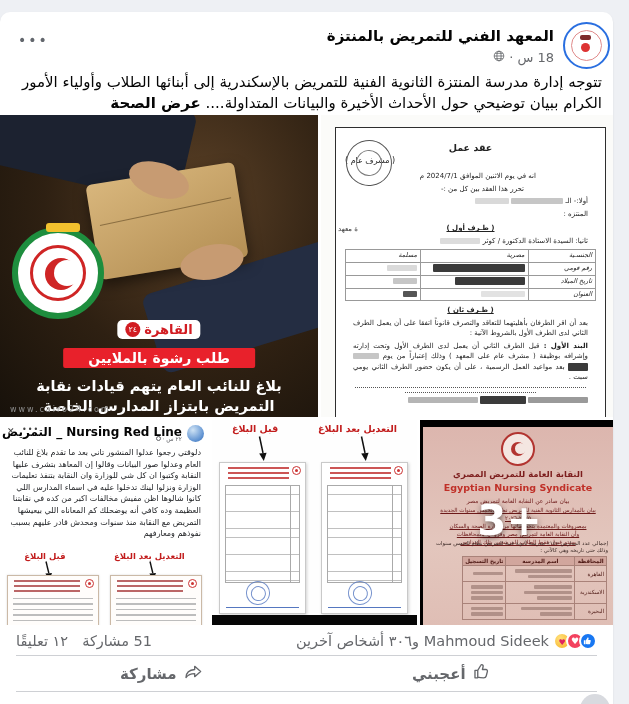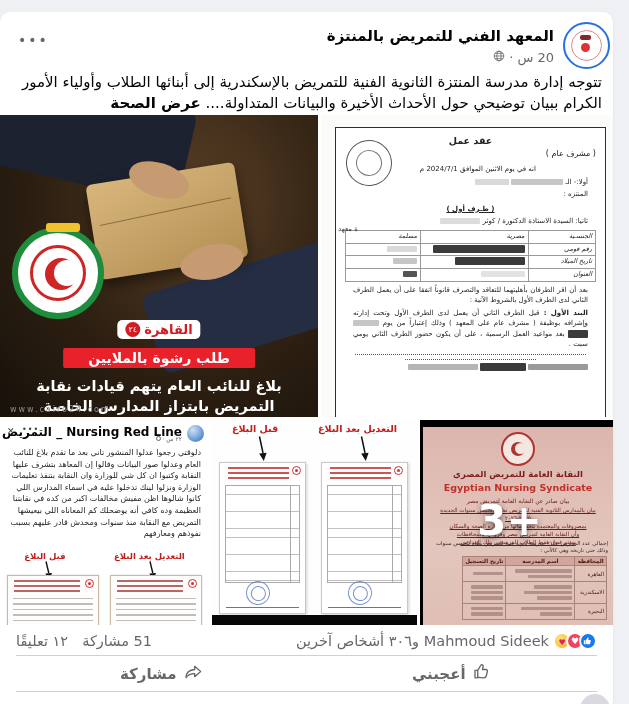--- a/index.html
+++ b/index.html
@@ -56,23 +56,23 @@
   .badge-circle{width:15px;height:15px;border-radius:50%;background:#d11c22;color:#fff;font-size:8px;
                 display:flex;align-items:center;justify-content:center;}
   .red-banner{position:absolute;top:233px;left:50%;transform:translateX(-50%);background:#e8212b;
               color:#fff;font-weight:bold;font-size:14px;padding:2px 25px;white-space:nowrap;border-radius:2px;}
   .headline{position:absolute;top:261px;left:6px;right:6px;text-align:center;color:#fff;
             font-weight:bold;font-size:14.5px;line-height:20px;}
   .cairo-url{position:absolute;bottom:3px;left:10px;color:#8f8f8f;font-size:8px;letter-spacing:2px;direction:ltr;}
 
   
   .doc{position:absolute;left:14px;right:7px;top:12px;bottom:-16px;border:1.5px solid #2e2e2e;
-       background:#fff;padding:6px 9px;font-size:7px;color:#222;text-align:right;line-height:1.5;overflow:hidden;}
+       background:#fff;padding:13px 9px;font-size:7px;color:#222;text-align:right;line-height:1.5;overflow:hidden;}
   .c-title{text-align:center;font-weight:bold;font-size:9.5px;}
-  .c-sub{text-align:right;font-size:8px;margin-bottom:4px;}
+  .c-sub{text-align:left;font-size:8px;margin-bottom:4px;}
   .c-line{margin:2px 8px;}
   .c-center{text-align:center;font-weight:bold;text-decoration:underline;margin:4px 0 2px;}
   .stamp{position:absolute;left:10px;top:12px;width:46px;height:46px;border:1px solid #555;border-radius:50%;
          display:flex;align-items:center;justify-content:center;transform:rotate(-8deg);}
   .stamp-inner{width:26px;height:26px;border:1px solid #777;border-radius:50%;}
   .side-note{position:absolute;left:2px;top:96px;font-size:7px;color:#333;}
   .bar{display:inline-block;background:#c6c6c6;height:6px;border-radius:1px;vertical-align:middle;}
   .bar-dark{background:#3b3b3b;height:8px;}
   .c-table{width:100%;border-collapse:collapse;font-size:6.5px;margin:3px 0;}
   .c-table td{border:0.5px solid #999;padding:1px 3px;height:9px;font-style:italic;}
@@ -163,21 +163,21 @@
 <body>
 
 <div class="canvas">
   <div class="card">
 
     <div class="avatar">
       <div class="avatar-emblem"></div>
     </div>
     <div class="page-name">المعهد الفني للتمريض بالمنتزة</div>
     <div class="meta">
-      <span>20 س ·</span>
+      <span>18 س ·</span>
       <span>
         <svg viewBox="0 0 16 16" width="12" height="12">
             <g fill="none" stroke="#65676b" stroke-width="1.1">
               <circle cx="8" cy="8" r="6.4"></circle>
               <ellipse cx="8" cy="8" rx="2.8" ry="6.4"></ellipse>
               <path d="M1.6 8h12.8M2.9 4.4h10.2M2.9 11.6h10.2"></path>
             </g>
           </svg>
       </span>
     </div>
@@ -209,20 +209,21 @@
     </div>
 
     <div class="tile t2">
       <div class="doc">
         <div class="stamp">
             <div class="stamp-inner"></div>
           </div>
         <div class="c-title">عقد عمل</div>
         <div class="c-sub">( مشرف عام )</div>
         <div class="c-line" style="margin-right:60px;">انه في يوم الاثنين الموافق  2024/7/1  م</div>
+        <div class="c-line" style="margin-right:72px;">تحرر هذا العقد بين كل من :-</div>
         <div class="c-line">
           <span>أولا:- الـ</span>
           <span class="bar" style="width:52px;"></span>
           <span class="bar" style="width:34px;background:#d9d9d9;"></span>
         </div>
         <div class="c-line">المنتزه :</div>
         <div class="side-note">ة معهد</div>
         <div class="c-center">( طـرف أول )</div>
         <div class="c-line">
           <span>ثانيا: السيدة الاستاذة الدكتورة / كوثر</span>
@@ -245,20 +246,21 @@
             <td><span class="bar bar-dark" style="width:70px;"></span></td>
             <td><span class="bar" style="width:24px;"></span></td>
           </tr>
           <tr>
             <td>العنوان</td>
             <td><span class="bar" style="width:44px;background:#e2e2e2;"></span></td>
             <td><span class="bar" style="width:14px;background:#555;"></span></td>
           </tr>
         </tbody>
           </table>
+        <div class="c-center">( طـرف ثان )</div>
         <div class="c-line" style="text-align:justify;">بعد أن اقر الطرفان بأهليتهما للتعاقد والتصرف قانوناً اتفقا على أن يعمل الطرف الثاني لدى الطرف الأول بالشروط الآتية :</div>
         <div class="c-line" style="text-align:justify;">
           <b>البند الأول :</b>
           <span>قبل الطرف الثاني أن يعمل لدى الطرف الأول وتحت إدارته وإشرافه بوظيفة ( مشرف عام على المعهد ) وذلك إعتباراً من يوم</span>
           <span class="bar" style="width:26px;"></span>
           <span class="bar bar-dark" style="width:20px;"></span>
           <span>بعد مواعيد العمل الرسمية ، على أن يكون حضور الطرف الثاني يومي سبت .</span>
         </div>
         <div class="dotline"></div>
         <div class="dotline" style="margin-left:60px;margin-right:60px;"></div>

